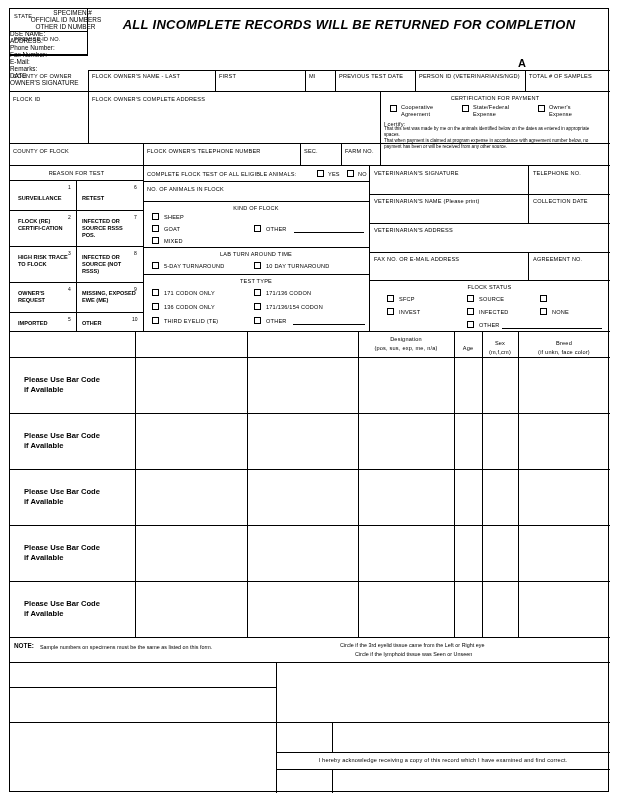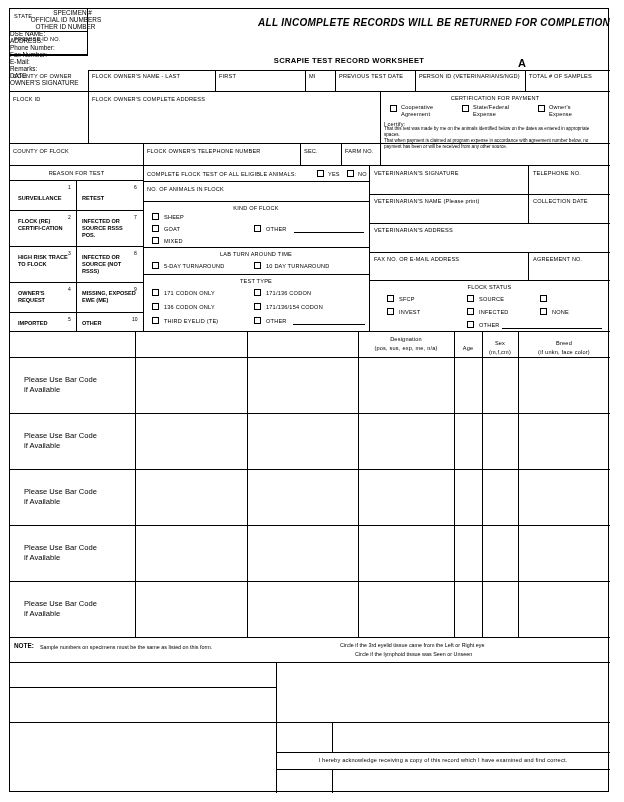--- a/index.html
+++ b/index.html
@@ -57,62 +57,62 @@
     height: 0;
     border-top: 1px solid #000;
   }
   .vline {
     position: absolute;
     width: 0;
     border-left: 1px solid #000;
   }
   .title1 {
     position: absolute;
-    font-size: 10px;
+    font-size: 13px;
     font-style: italic;
-    font-weight: bold;
-    text-align: right;
-    width: 100%;
-    letter-spacing: .3px;
-  }
-  .title2 {
-    position: absolute;
-    font-size: 9.6px;
     font-weight: bold;
     text-align: center;
     width: 100%;
     letter-spacing: .3px;
   }
-  .title3 {
-    position: absolute;
-    font-size: 7.6px;
+  .title2 {
+    position: absolute;
+    font-size: 9.6px;
     font-weight: bold;
     text-align: center;
     width: 100%;
     letter-spacing: .3px;
   }
+  .title3 {
+    position: absolute;
+    font-size: 7.6px;
+    font-weight: bold;
+    text-align: center;
+    width: 100%;
+    letter-spacing: .3px;
+  }
   .bigA {
     position: absolute;
     font-size: 11px;
     font-weight: bold;
   }
   .num {
     position: absolute;
     font-size: 5px;
   }
   .reason-name {
     position: absolute;
     font-size: 5.6px;
     font-weight: bold;
     line-height: 7px;
   }
   .bar {
     position: absolute;
     font-size: 7.6px;
-    font-weight: normal;
+    font-weight: bold;
     line-height: 10px;
   }
   .note {
     position: absolute;
     font-size: 6.4px;
     font-weight: bold;
   }
   .noteTxt {
     position: absolute;
     font-size: 5.4px;
@@ -130,21 +130,20 @@
 <div class="page">
   <div class="form">
 
     <div class="cell bb br" style="left:0; top:0; width:78px; height:23px;"></div>
     <div class="lbl" style="left:4px; top:4px;">STATE</div>
 
     <div class="cell bb br" style="left:0; top:23px; width:78px; height:23px;"></div>
     <div class="lbl" style="left:4px; top:27px;">PREMISE ID NO.</div>
 
     <div class="title1" style="left:78px; top:8px; width:522px;">ALL INCOMPLETE RECORDS WILL BE RETURNED FOR COMPLETION</div>
-    <div class="title3" style="left:78px; top:47px; width:522px;">SCRAPIE TEST RECORD WORKSHEET</div>
     <div class="bigA" style="left:508px; top:48px;">A</div>
     <div class="hline" style="left:78px; top:61px; width:522px;"></div>
     <div class="hline" style="left:0px; top:46px; width:78px;"></div>
 
     <div class="cell bb" style="left:0; top:61px; width:600px; height:22px;"></div>
     <div class="vline" style="left:78px; top:61px; height:22px;"></div>
     <div class="vline" style="left:205px; top:61px; height:22px;"></div>
     <div class="vline" style="left:295px; top:61px; height:22px;"></div>
     <div class="vline" style="left:325px; top:61px; height:22px;"></div>
     <div class="vline" style="left:405px; top:61px; height:22px;"></div>

